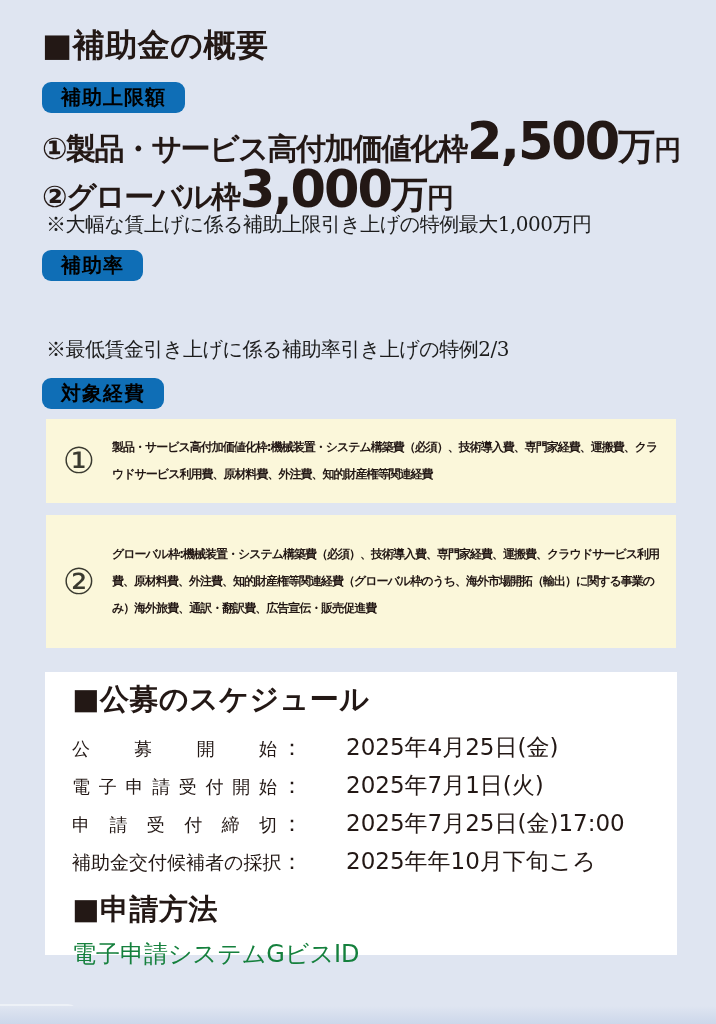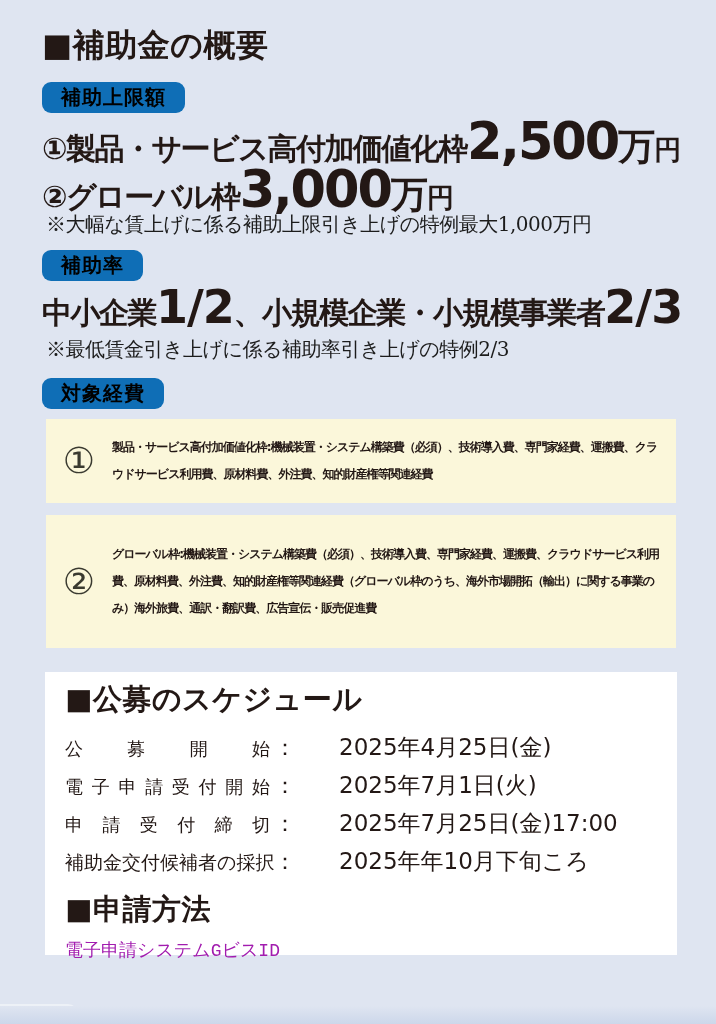--- a/index.html
+++ b/index.html
@@ -78,43 +78,43 @@
     font-size:12px;font-weight:bold;
     line-height:27px;letter-spacing:-1px;
     color:#231815;
   }
   
   .wbox{
     position:absolute;left:45px;top:672px;
     width:632px;height:283px;
     background:#ffffff;
     box-sizing:border-box;
-    padding:8px 0 0 20px;
+    padding:8px 0 0 27px;
   }
   .h2{
     font-size:29px;font-weight:bold;letter-spacing:0.5px;
     color:#231815;margin:0;white-space:nowrap;
   }
   .sch-rows{margin-top:12px;}
   .sch-row{
     display:flex;align-items:baseline;
     height:38px;white-space:nowrap;
   }
   .sch-label{
     display:inline-block;width:205px;
     text-align:justify;text-align-last:justify;
     font-size:18px;letter-spacing:0;
   }
   .sch-row.compact .sch-label{font-size:19px;}
   .sch-colon{font-size:22px;padding:0 2px 0 4px;}
   .sch-value{font-size:23px;letter-spacing:0;margin-left:41px;}
   .h2-apply{margin-top:6px;}
   .app-text{
-    font-size:18px;margin-top:8px;letter-spacing:0;
-    color:#a21caf;white-space:nowrap;font-family:Liberation Mono, monospace;
+    font-size:24px;margin-top:8px;letter-spacing:0;
+    color:#15803d;white-space:nowrap;
   }
   
   .bottom-band{
     position:absolute;left:0;top:1006px;width:716px;height:18px;
     background:linear-gradient(to bottom,#dfe5f1,#ccd7ea);
   }
   .bottom-wave{
     position:absolute;left:0;top:1004px;width:78px;height:14px;
     background:rgba(255,255,255,0.45);
     border-radius:0 10px 0 0;
@@ -140,26 +140,20 @@
     <span class="amount-prefix">②グローバル枠</span>
     <span class="amount-num">3,000</span>
     <span class="amount-man">万</span>
     <span class="amount-yen">円</span>
   </div>
 
   <div class="note note-max">※大幅な賃上げに係る補助上限引き上げの特例最大1,000万円</div>
 
   <div class="badge badge-rate">補助率</div>
 
-  <div class="rate-line">
-    <span class="rate-text">中小企業</span>
-    <span class="rate-frac">1/2</span>
-    <span class="rate-text">、小規模企業・小規模事業者</span>
-    <span class="rate-frac">2/3</span>
-  </div>
 
   <div class="note note-rate">※最低賃金引き上げに係る補助率引き上げの特例2/3</div>
 
   <div class="badge badge-exp">対象経費</div>
 
   <div class="ybox ybox-1">
     <div class="ybox-num">①</div>
     <div class="ybox-text">製品・サービス高付加価値化枠:機械装置・システム構築費（必須）、技術導入費、専門家経費、運搬費、クラウドサービス利用費、原材料費、外注費、知的財産権等関連経費</div>
   </div>
 

